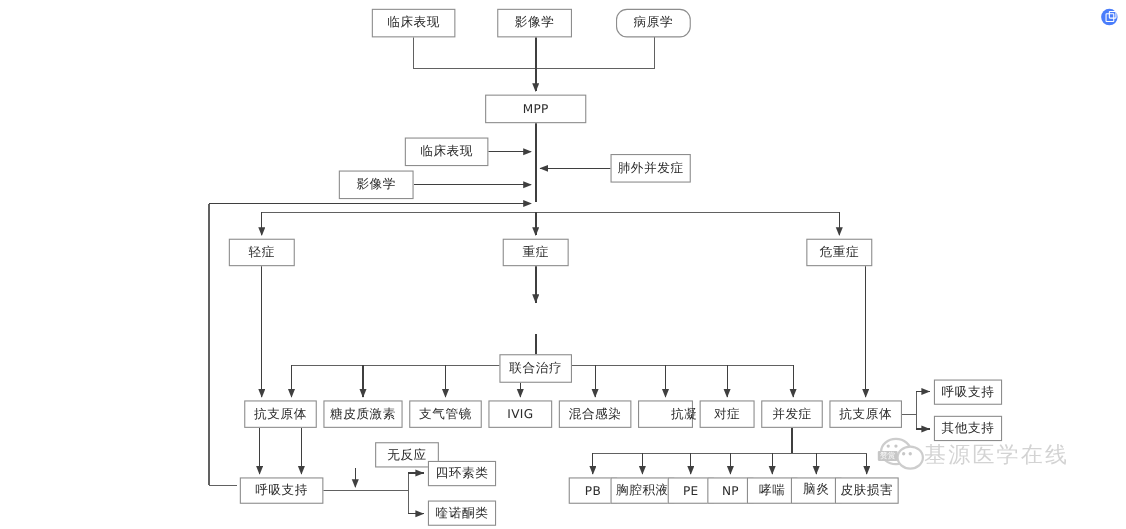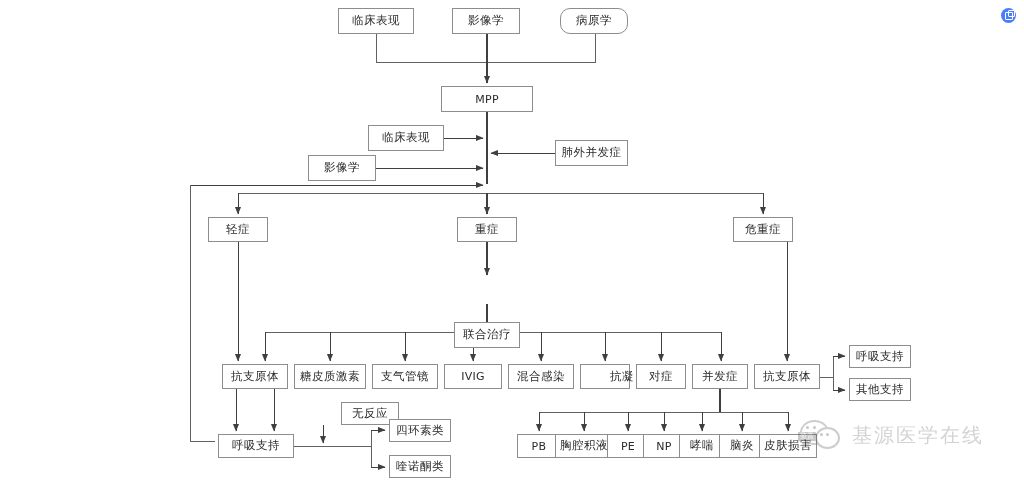--- a/index.html
+++ b/index.html
@@ -19,22 +19,22 @@
     font-size:11.5px;
     color:#2b2b2b;
     letter-spacing:.5px;
     white-space:nowrap;
     line-height:1;
   }
   .node.latin{font-size:11px;letter-spacing:.3px;}
 
   
   #watermark{
-    position:absolute;left:800px;top:418px;
-    display:flex;align-items:center;gap:12px;
+    position:absolute;left:800px;top:396px;
+    display:flex;align-items:center;gap:0;
     opacity:.30;
   }
   #wm-logo{position:relative;width:40px;height:34px;}
   #wm-logo .bubble{
     position:absolute;border-radius:50%;
     border:2px solid #5b5b5b;background:#ffffff;
   }
   #wm-logo .b1{width:25px;height:21px;left:0;top:2px;}
   #wm-logo .b2{width:21px;height:18px;left:15px;top:9px;}
   #wm-logo .dot{position:absolute;width:3px;height:3px;border-radius:50%;background:#4a4a4a;}

